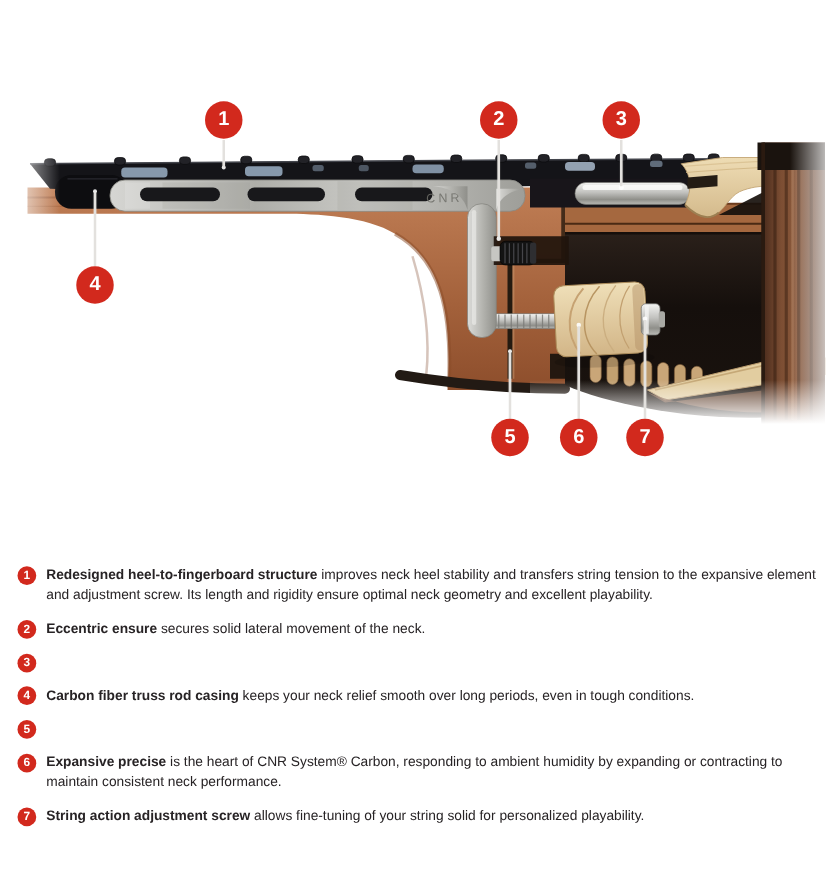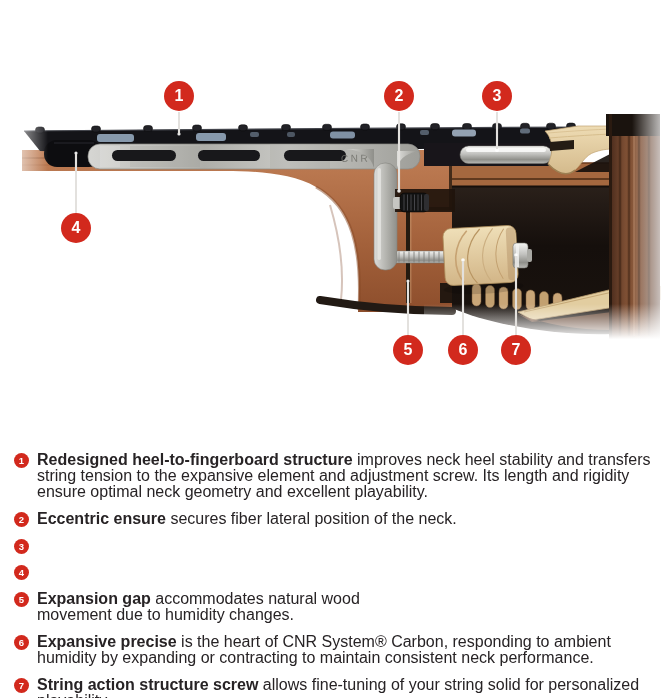--- a/index.html
+++ b/index.html
@@ -16,21 +16,21 @@
   .l2{left:398px;top:112px;height:78px}
   .l3{left:496px;top:112px;height:37px}
   .l4{left:75px;top:154px;height:59px}
   .l5{left:407px;top:282px;height:53px}
   .l6{left:462px;top:261px;height:74px}
   .l7{left:515px;top:256px;height:79px}
   .legend{padding:14px 14px 0 14px;color:#272325;}
   .legend-item{display:flex;gap:8px;margin-bottom:11px;align-items:flex-start;}
   .bullet{flex:0 0 auto;width:15px;height:15px;border-radius:50%;background:#d2291d;color:#fff;
           font:700 9.5px/15px "Liberation Sans",sans-serif;text-align:center;margin-top:0.5px;}
-  .legend-text{margin:0;font-size:16px;line-height:16px;max-width:625px;}
+  .legend-text{margin:0;font-size:11px;line-height:16px;max-width:625px;}
   .legend-text strong{font-weight:700;}
   .legend-text.narrow{max-width:360px;}
 </style>
 </head>
 <body>
 
 <div class="figure">
   <svg width="672" height="438" viewBox="0 0 672 438">
     <defs>
       <linearGradient id="gMahog" x1="0" y1="0" x2="0" y2="1">
@@ -274,33 +274,33 @@
   <div class="callout c7">7</div>
 </div>
 
 <div class="legend">
   <div class="legend-item">
     <span class="bullet">1</span>
     <p class="legend-text"><strong>Redesigned heel-to-fingerboard structure</strong><span> improves neck heel stability and transfers string tension to the expansive element and adjustment screw. Its length and rigidity ensure optimal neck geometry and excellent playability.</span></p>
   </div>
   <div class="legend-item">
     <span class="bullet">2</span>
-    <p class="legend-text"><strong>Eccentric ensure</strong><span> secures fiber lateral position of the neck.</span></p>
+    <p class="legend-text"><strong>Eccentric ensure</strong><span> secures solid lateral movement of the neck.</span></p>
   </div>
   <div class="legend-item">
     <span class="bullet">3</span>
   </div>
   <div class="legend-item">
     <span class="bullet">4</span>
+    <p class="legend-text"><strong>Carbon fiber truss rod casing</strong><span> keeps your neck relief smooth over long periods, even in tough conditions.</span></p>
   </div>
   <div class="legend-item">
     <span class="bullet">5</span>
-    <p class="legend-text narrow"><strong>Expansion gap</strong><span> accommodates natural wood movement due to humidity changes.</span></p>
   </div>
   <div class="legend-item">
     <span class="bullet">6</span>
     <p class="legend-text"><strong>Expansive precise</strong><span> is the heart of CNR System® Carbon, responding to ambient humidity by expanding or contracting to maintain consistent neck performance.</span></p>
   </div>
   <div class="legend-item">
     <span class="bullet">7</span>
-    <p class="legend-text"><strong>String action structure screw</strong><span> allows fine-tuning of your string solid for personalized playability.</span></p>
+    <p class="legend-text"><strong>String action adjustment screw</strong><span> allows fine-tuning of your string solid for personalized playability.</span></p>
   </div>
 </div>
 
 </body></html>

